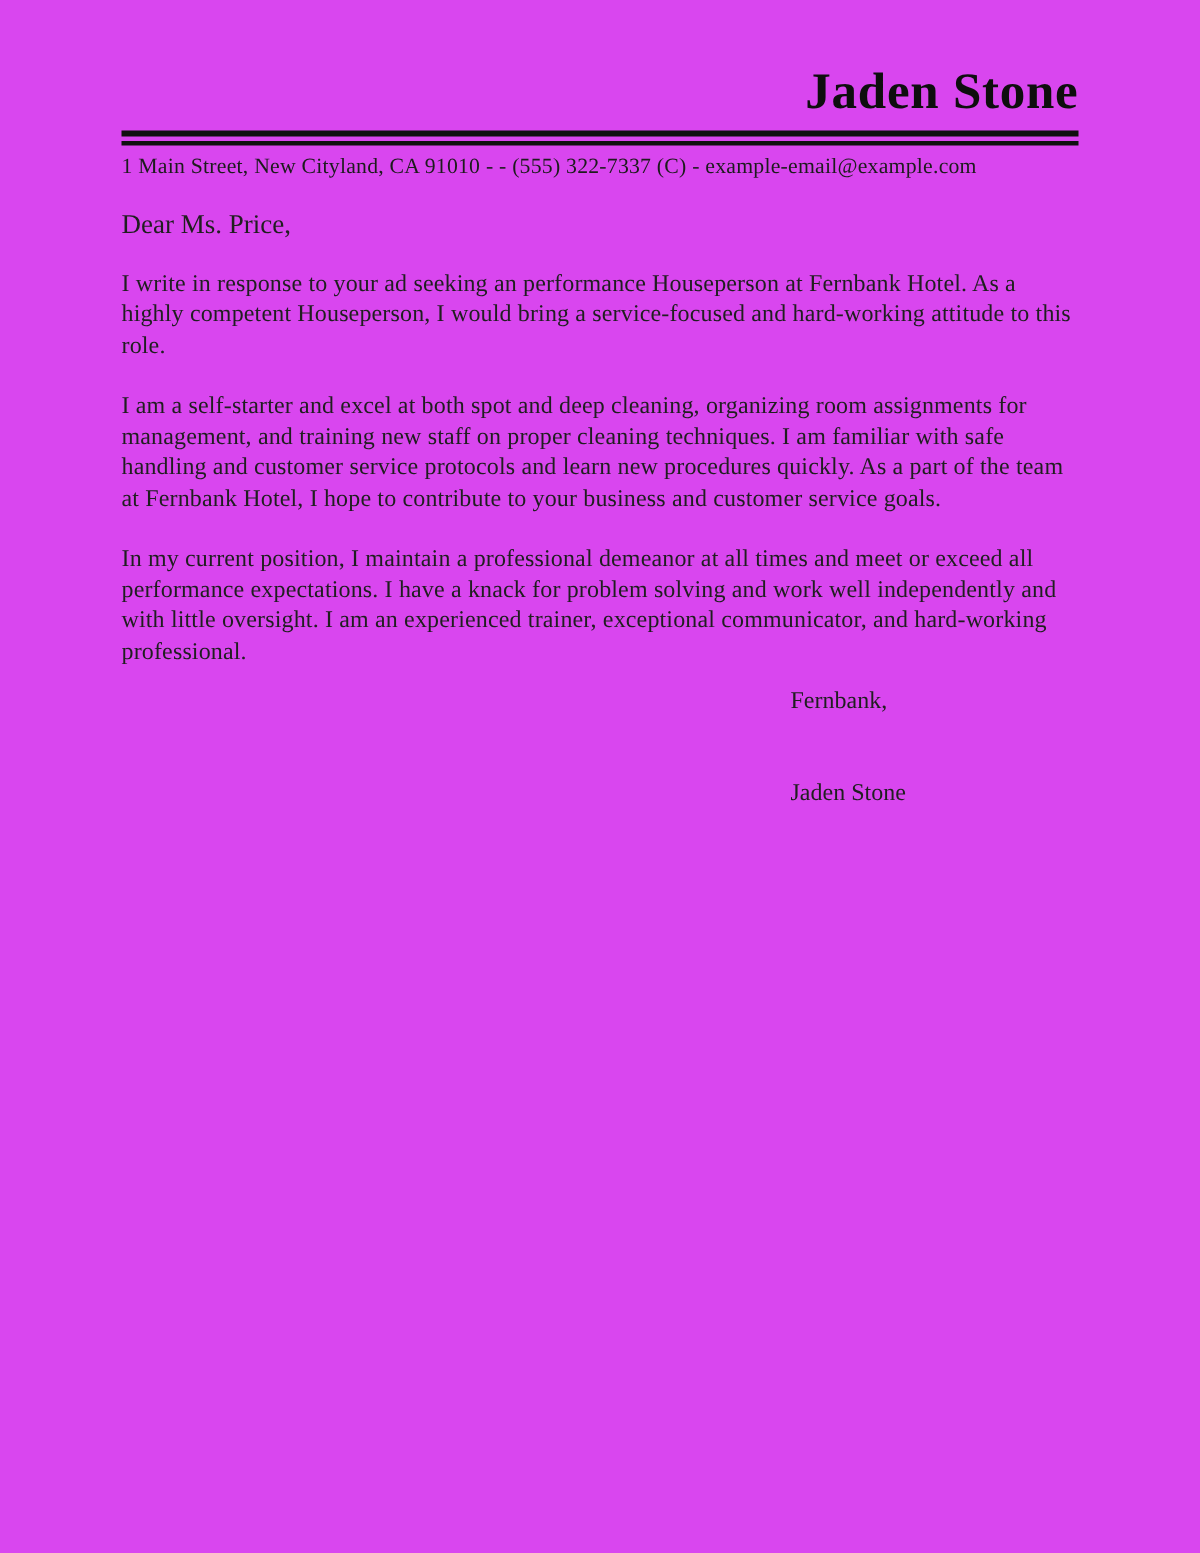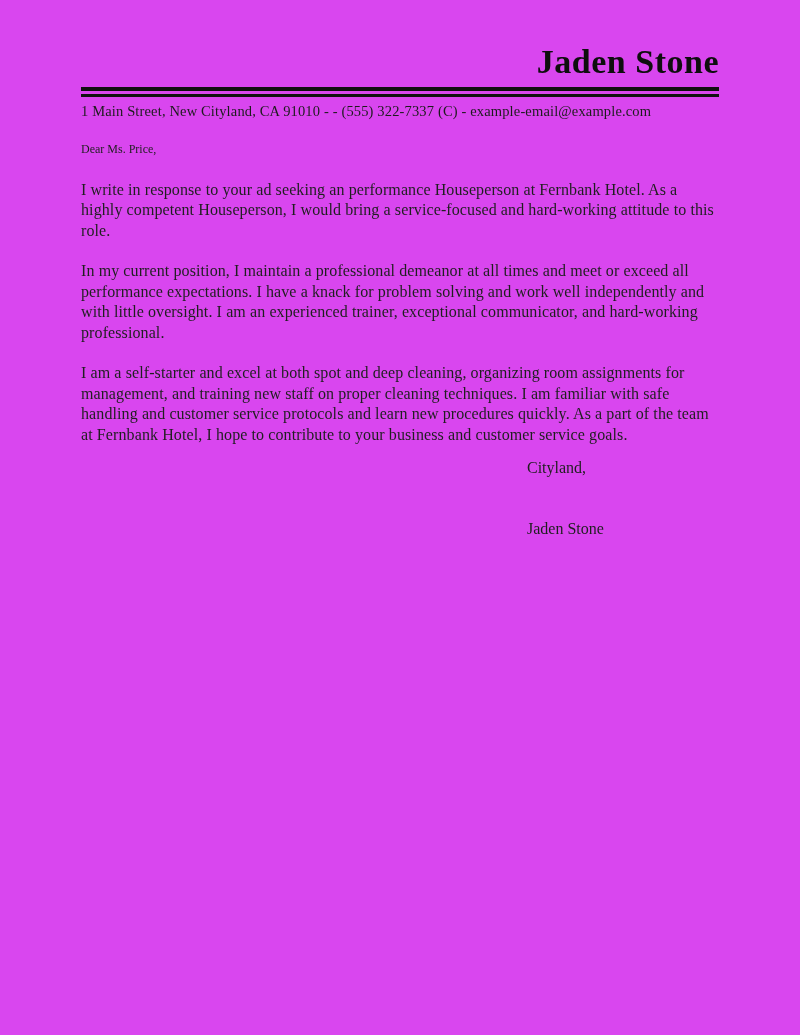--- a/index.html
+++ b/index.html
@@ -39,21 +39,21 @@
     margin-top: 5px;
     text-align: left;
     font-size: 14.5px;
     line-height: 19px;
     letter-spacing: 0.15px;
     color: #1c1c1c;
     white-space: nowrap;
   }
   .salutation {
     margin: 18px 0 0 0;
-    font-size: 12px;
+    font-size: 18px;
     line-height: 20.5px;
   }
   .body-paragraph {
     margin: 20px 0 0 0;
     font-size: 16px;
     line-height: 20.5px;
     letter-spacing: 0.1px;
   }
   .closing {
     margin: 13px 0 0 446px;
@@ -75,23 +75,23 @@
     <h1 class="name">Jaden Stone</h1>
     <div class="double-rule"></div>
     <div class="contact-line">1 Main Street, New Cityland, CA 91010 - - (555) 322-7337 (C) - example-email@example.com</div>
   </header>
 
   <main>
     <p class="salutation">Dear Ms. Price,</p>
 
     <p class="body-paragraph">I write in response to your ad seeking an performance Houseperson at Fernbank Hotel. As a highly competent Houseperson, I would bring a service-focused and hard-working attitude to this role.</p>
 
+    <p class="body-paragraph">I am a self-starter and excel at both spot and deep cleaning, organizing room assignments for management, and training new staff on proper cleaning techniques. I am familiar with safe handling and customer service protocols and learn new procedures quickly. As a part of the team at Fernbank Hotel, I hope to contribute to your business and customer service goals.</p>
+
     <p class="body-paragraph">In my current position, I maintain a professional demeanor at all times and meet or exceed all performance expectations. I have a knack for problem solving and work well independently and with little oversight. I am an experienced trainer, exceptional communicator, and hard-working professional.</p>
 
-    <p class="body-paragraph">I am a self-starter and excel at both spot and deep cleaning, organizing room assignments for management, and training new staff on proper cleaning techniques. I am familiar with safe handling and customer service protocols and learn new procedures quickly. As a part of the team at Fernbank Hotel, I hope to contribute to your business and customer service goals.</p>
 
-
-    <p class="closing">Cityland,</p>
+    <p class="closing">Fernbank,</p>
 
     <p class="signature">Jaden Stone</p>
   </main>
 
 </div>
 
 </body></html>

